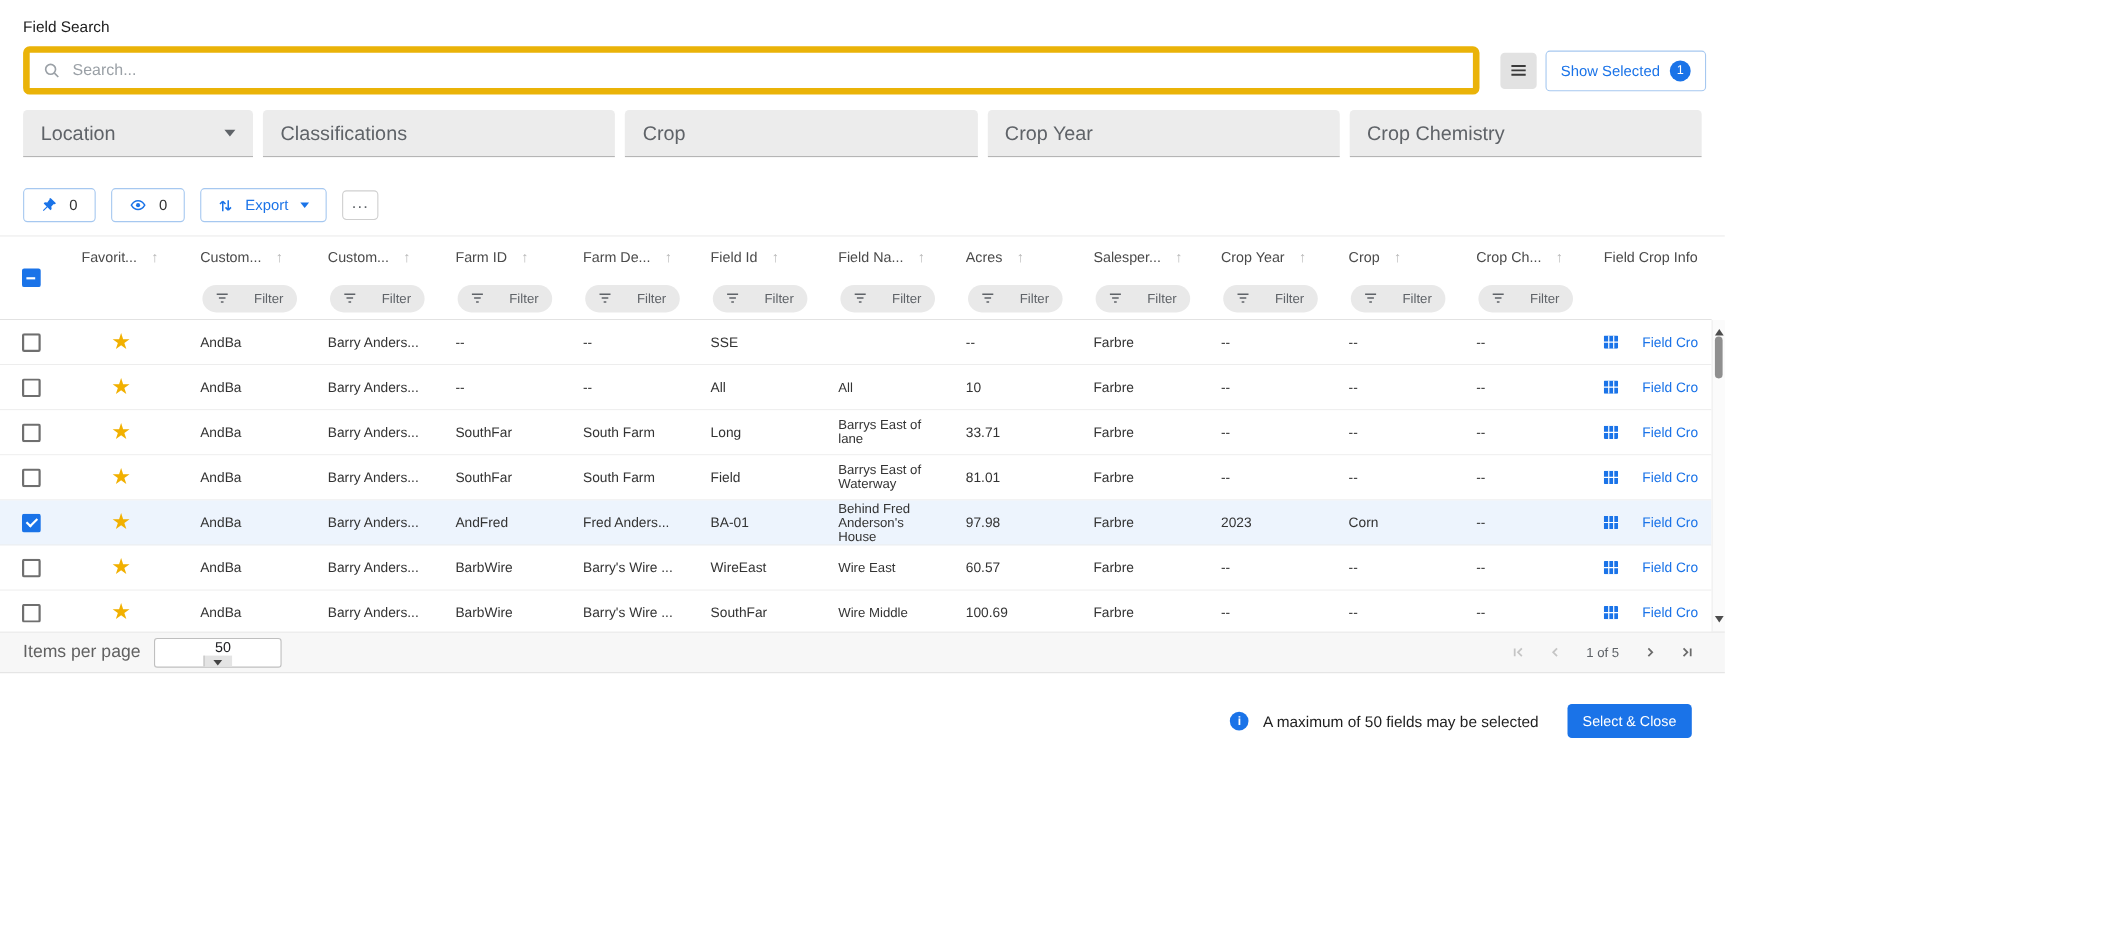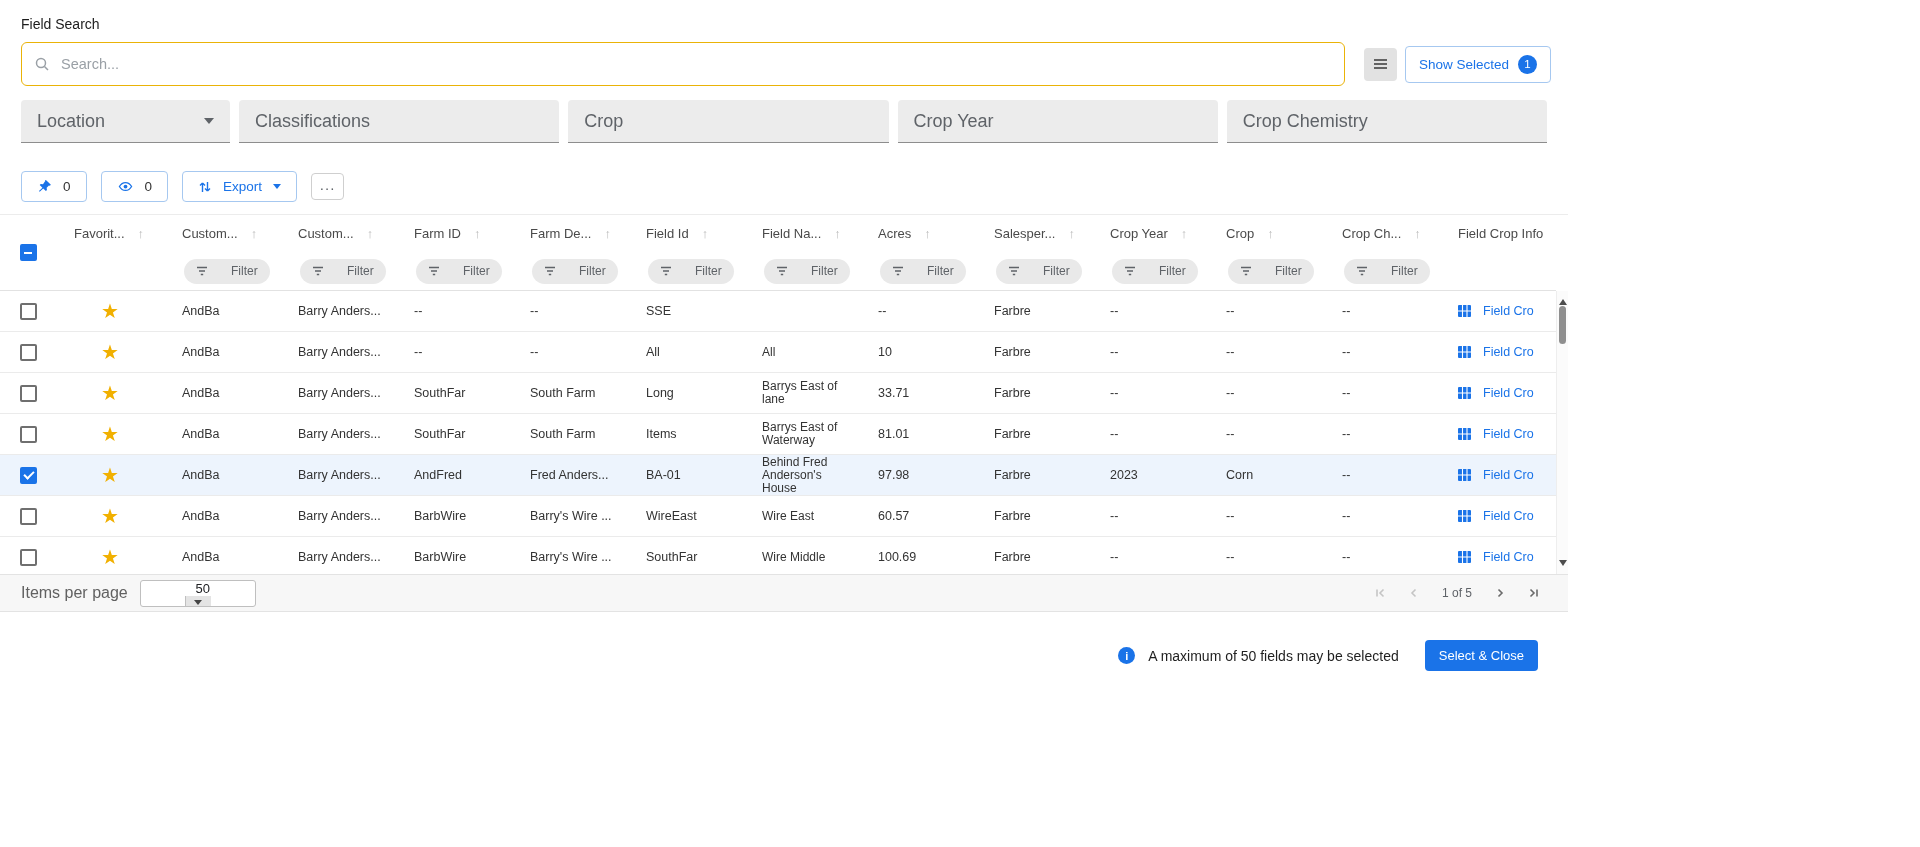--- a/index.html
+++ b/index.html
@@ -4,21 +4,21 @@
 <style>
   * { box-sizing: border-box; }
   body { margin:0; background:#fff; font-family:"Liberation Sans", sans-serif; }
   .screen { width:1920px; height:847px; background:#fff; position:relative; overflow:hidden; }
   .app { width:1568px; padding-top:16px; --cols:56px 108px repeat(12,116px); }
 
   .page-title { margin:0 0 10px 21px; font-size:14px; font-weight:500; color:#1c1c1c; }
 
   
   .search-row { display:flex; align-items:center; margin:0 17px 0 21px; }
-  .search-box { flex:1; height:44px; border:1px solid #eab308; border-radius:6px; display:flex; align-items:center; padding:0 12px; gap:9px; background:#fff; }
+  .search-box { flex:1; height:44px; border:6px solid #eab308; border-radius:6px; display:flex; align-items:center; padding:0 12px; gap:9px; background:#fff; }
   .search-box input { border:none; outline:none; flex:1; font-size:14.5px; color:#202124; font-family:inherit; background:transparent; }
   .search-box input::placeholder { color:#9aa0a6; }
   .icon-btn-gray { width:33px; height:33px; margin-left:19px; background:#e2e2e2; border:none; border-radius:4px; display:flex; align-items:center; justify-content:center; cursor:pointer; }
   .show-selected { margin-left:8px; height:37px; padding:0 13px; background:#fff; border:1px solid #a6c8f0; border-radius:4px; color:var(--accent); font-size:13.5px; font-family:inherit; display:flex; align-items:center; gap:9px; cursor:pointer; }
   .badge { min-width:19px; height:19px; border-radius:50%; background:var(--accent); color:#fff; font-size:11.5px; display:flex; align-items:center; justify-content:center; }
 
   
   .filters { display:flex; gap:9px; margin:14px 21px 0 21px; }
   .fselect { height:43px; background:#ececec; border-bottom:1px solid #8d8d8d; border-radius:4px 4px 0 0; display:flex; align-items:center; padding:0 16px; color:#5f6368; font-size:18px; cursor:pointer; }
   .fselect.location { width:209px; justify-content:space-between; }
@@ -43,21 +43,21 @@
 
   .table-body-wrap { display:flex; width:1568px; }
   .rows { width:1556px; height:283px; overflow:hidden; }
   .trow { display:grid; grid-template-columns:var(--cols); height:41px; align-items:center; border-bottom:1px solid #ebebeb; background:#fff; cursor:pointer; }
   .trow.selected { background:#edf4fd; }
   .cell { padding-left:18px; font-size:12.5px; color:#333; white-space:nowrap; overflow:hidden; }
   .cell.wrap { white-space:normal; font-size:12px; line-height:13px; padding-right:4px; }
   .cb-cell { display:flex; justify-content:center; padding:0; }
   .fav-cell { display:flex; justify-content:center; padding:0; }
   .star { color:var(--star); font-size:20px; line-height:20px; cursor:pointer; }
-  .link-cell { display:flex; align-items:center; gap:12px; }
+  .link-cell { display:flex; align-items:center; gap:22px; }
   .field-crop-link { color:var(--accent); font-weight:500; font-size:12.5px; text-decoration:none; white-space:nowrap; cursor:pointer; }
 
   .checkbox { width:17px; height:17px; border:2px solid #6f6f6f; border-radius:2px; background:#fff; position:relative; display:inline-block; cursor:pointer; }
   .checkbox.checked, .checkbox.indeterminate { background:var(--accent); border-color:var(--accent); }
   .checkbox.checked::after { content:""; position:absolute; left:4px; top:0.5px; width:4px; height:8px; border:solid #fff; border-width:0 2px 2px 0; transform:rotate(45deg); }
   .checkbox.indeterminate::after { content:""; position:absolute; left:2.5px; top:5.5px; width:8px; height:2px; background:#fff; }
 
   
   .vscroll { width:12px; height:283px; position:relative; background:#fbfbfb; border-left:1px solid #eee; }
   .vs-arrow { position:absolute; left:2px; width:0; height:0; border:4px solid transparent; cursor:pointer; }
@@ -380,21 +380,21 @@
     <div class="cell cb-cell">
       <span class="checkbox"></span>
     </div>
     <div class="cell fav-cell">
       <span class="star">★</span>
     </div>
     <div class="cell">AndBa</div>
     <div class="cell">Barry Anders...</div>
     <div class="cell">SouthFar</div>
     <div class="cell">South Farm</div>
-    <div class="cell">Items</div>
+    <div class="cell">Field</div>
     <div class="cell wrap">Barrys East of Waterway</div>
     <div class="cell">81.01</div>
     <div class="cell">Farbre</div>
     <div class="cell">--</div>
     <div class="cell">--</div>
     <div class="cell">--</div>
     <div class="cell link-cell">
       <svg width="13" height="12" viewBox="0 0 13 12">
         <rect x="0" y="0" width="13" height="12" rx="1" fill="#1a73e8"></rect>
         <path d="M4.5 0v12M9 0v12M0 6h13" stroke="#fff" stroke-width="1.1"></path>

